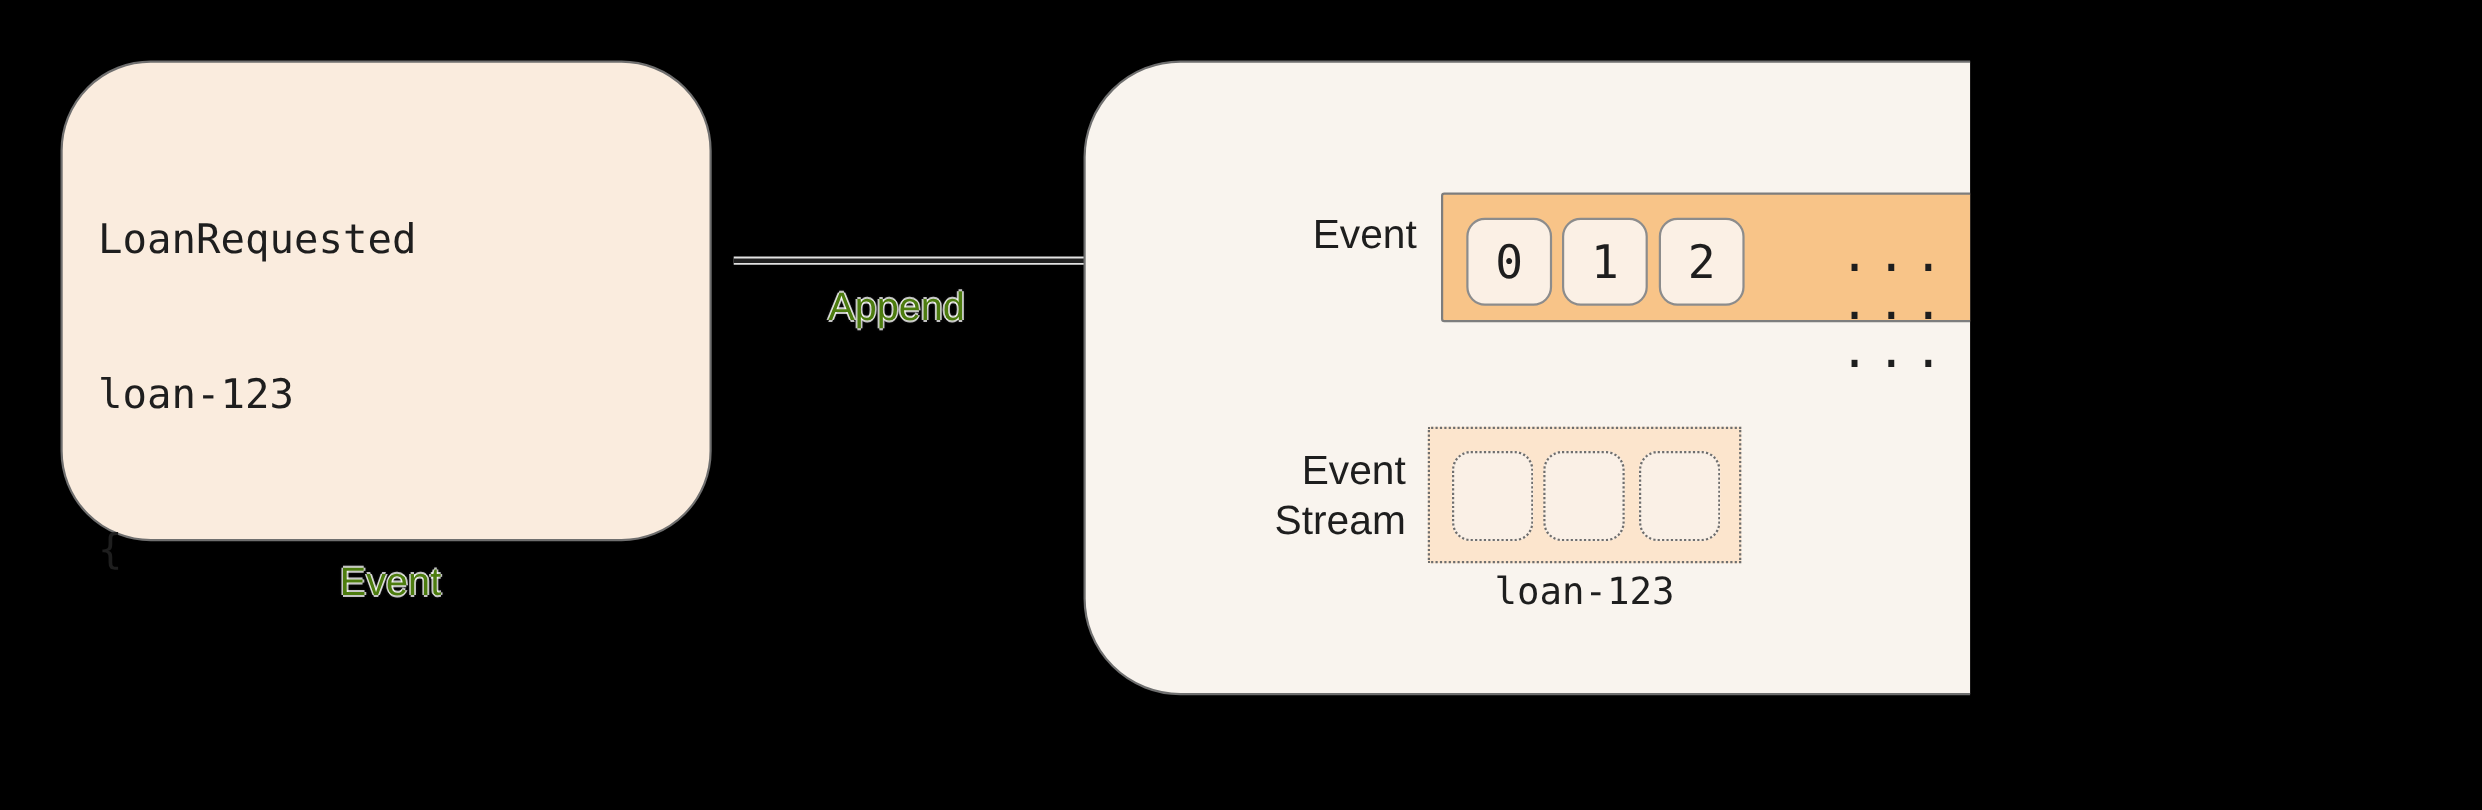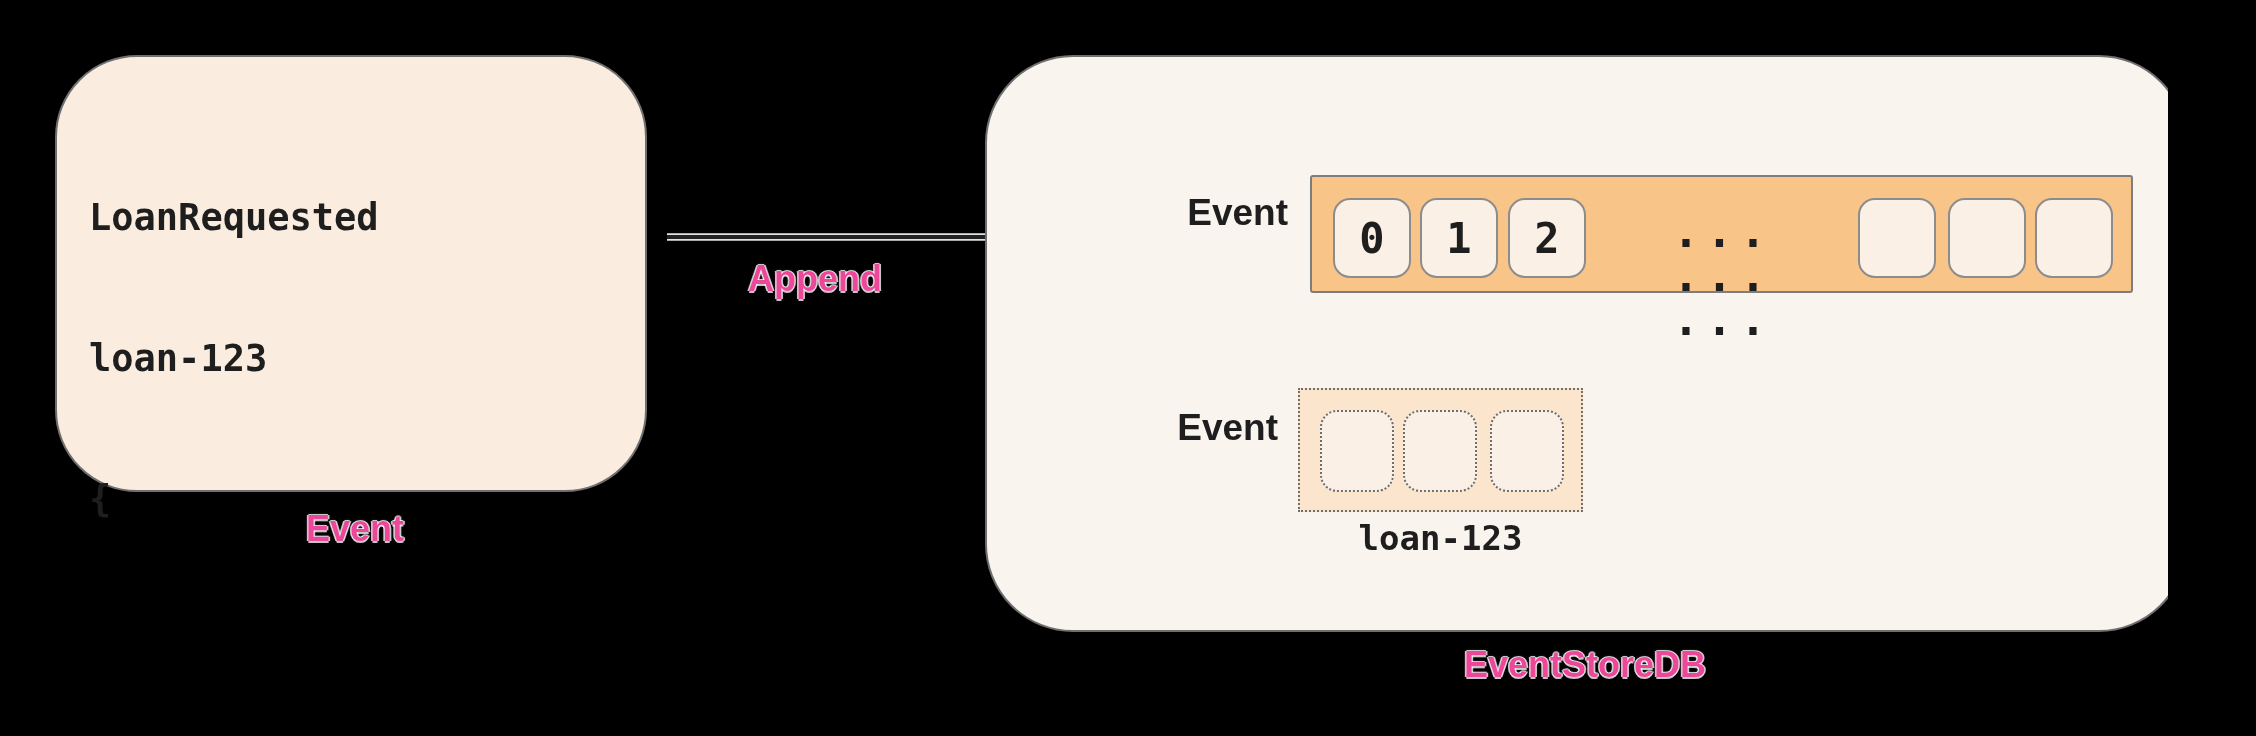--- a/index.html
+++ b/index.html
@@ -13,47 +13,46 @@
     --cell-border:#8C8C8C;
     --stream-fill:#FCE5CD;
     --stream-cell-fill:#FAF0E6;
     --dotted:#6E6E6E;
     --ink:#1E1E1E;
     --arrow:#202020;
   }
   html,body{margin:0;padding:0;background:var(--bg);}
   .canvas{
     position:relative;
-    width:2168px;height:736px;
+    width:1791px;height:736px;
     background:var(--bg);
     overflow:hidden;
     font-family:"Liberation Sans",sans-serif;
     color:var(--ink);
-    font-weight:bold;
   }
   
   .event-card{
     position:absolute;left:55px;top:55px;width:592px;height:437px;
     box-sizing:border-box;
     background:var(--event-fill);
     border:2.5px solid var(--box-border);
     border-radius:82px;
   }
   .code-block{
     position:absolute;left:32px;top:43px;
     font-family:"DejaVu Sans Mono","Liberation Mono",monospace;
     font-size:37px;line-height:47px;
     white-space:pre;
     color:var(--ink);
   }
   
   .halo-label{
     position:absolute;
     font-size:36px;line-height:40px;
-    color:#ec4899;
+    color:#4d7c0f;
     text-align:center;
     text-shadow:
       -1.5px 0 0 rgba(255,255,255,.75),
        1.5px 0 0 rgba(255,255,255,.75),
        0 -1.5px 0 rgba(255,255,255,.75),
        0  1.5px 0 rgba(255,255,255,.75),
        0 0 3px rgba(255,255,255,.45);
   }
   .event-caption{left:155px;top:509px;width:400px;}
   .append-label{left:665px;top:259px;width:300px;}
@@ -171,24 +170,24 @@
     <div class="log-cell c1">1</div>
     <div class="log-cell c2">2</div>
     <div class="log-dots">... ... ...</div>
     <div class="log-cell e0"></div>
     <div class="log-cell e1"></div>
     <div class="log-cell e2"></div>
   </div>
 
   <div class="side-label stream-label">
     <div>Event</div>
+    <div>Stream</div>
   </div>
 
   <div class="stream-box">
     <div class="stream-cell s0"></div>
     <div class="stream-cell s1"></div>
     <div class="stream-cell s2"></div>
   </div>
   <div class="stream-name">loan-123</div>
 
-  <div class="halo-label store-caption">EventStoreDB</div>
 
 </div>
 
 </body></html>

